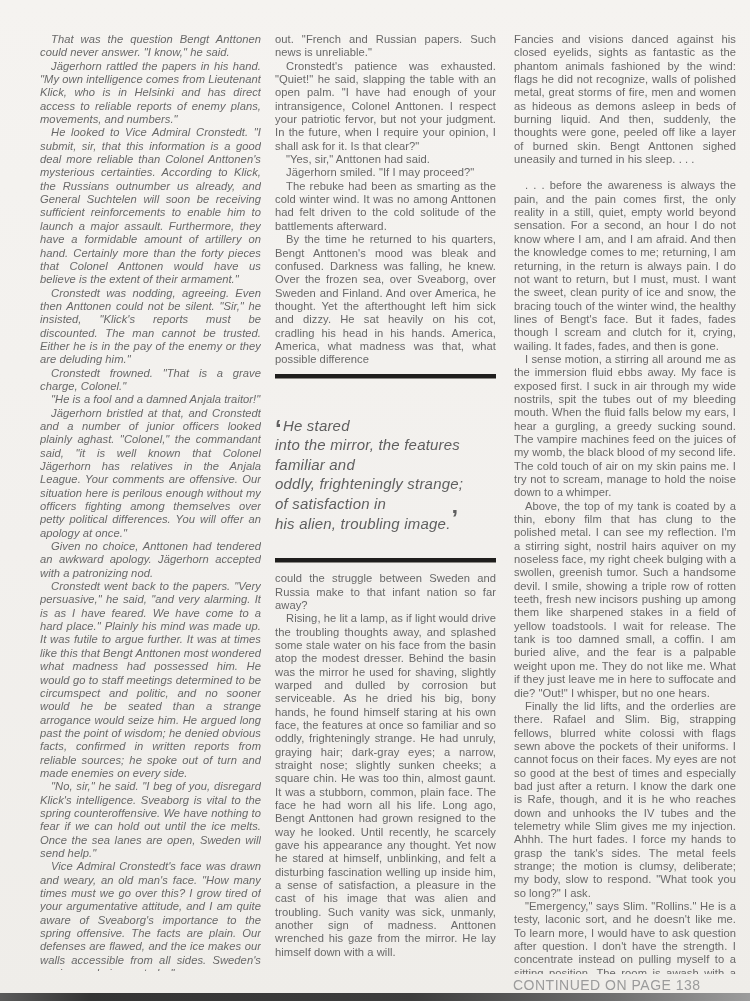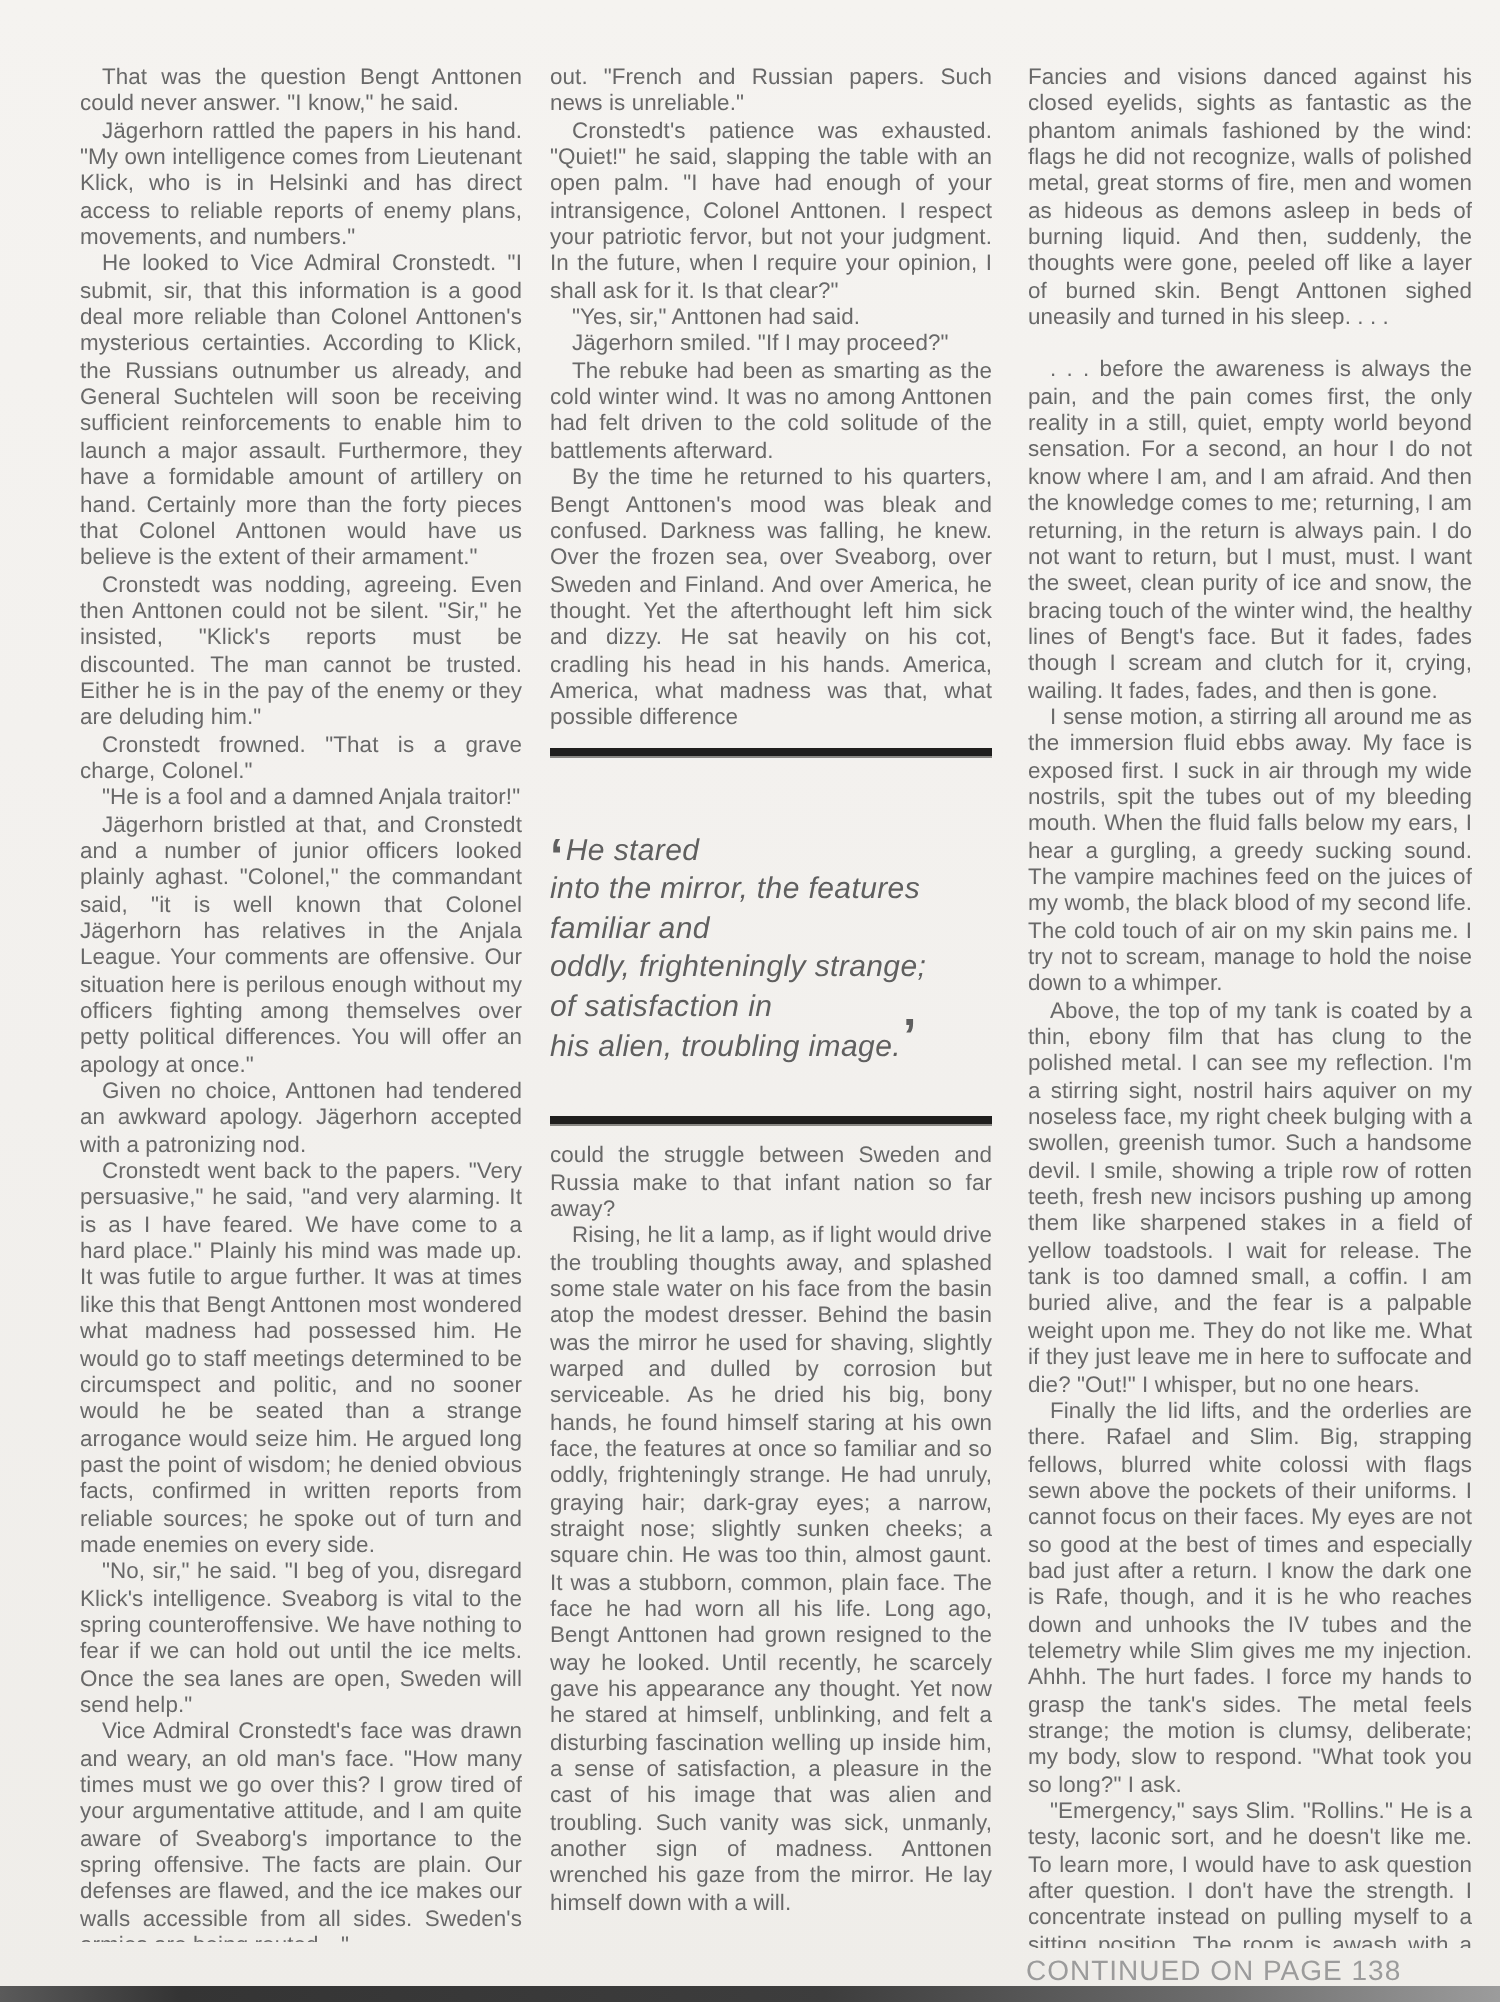--- a/index.html
+++ b/index.html
@@ -10,21 +10,21 @@
     color:#686868;
   }
   .col{
     position:absolute;top:33px;
     font-size:11.2px;line-height:13.35px;
     text-align:justify;text-justify:inter-word;
     letter-spacing:0.05px;
     hyphens:auto;-webkit-hyphens:auto;
     overflow:hidden;
   }
-  #col1{left:40px;width:221px;height:938px;}
+  #col1{left:40px;width:221px;height:938px;font-style:italic;}
   #col2{left:275px;width:221px;height:945px;}
   #col3{left:514px;width:222px;height:941px;}
   .col p{margin:0;text-indent:11px;}
   .col p.cont{text-indent:0;}
   .col p.gap{margin-top:13px;}
   .rule{height:4px;background:#1f1e1d;border-bottom:1px solid #8a8884;}
   .rule-top{margin-top:7px;}
   .pullquote{
     font-style:italic;text-indent:0;
     font-size:15px;line-height:19.6px;color:#5f5f5f;

